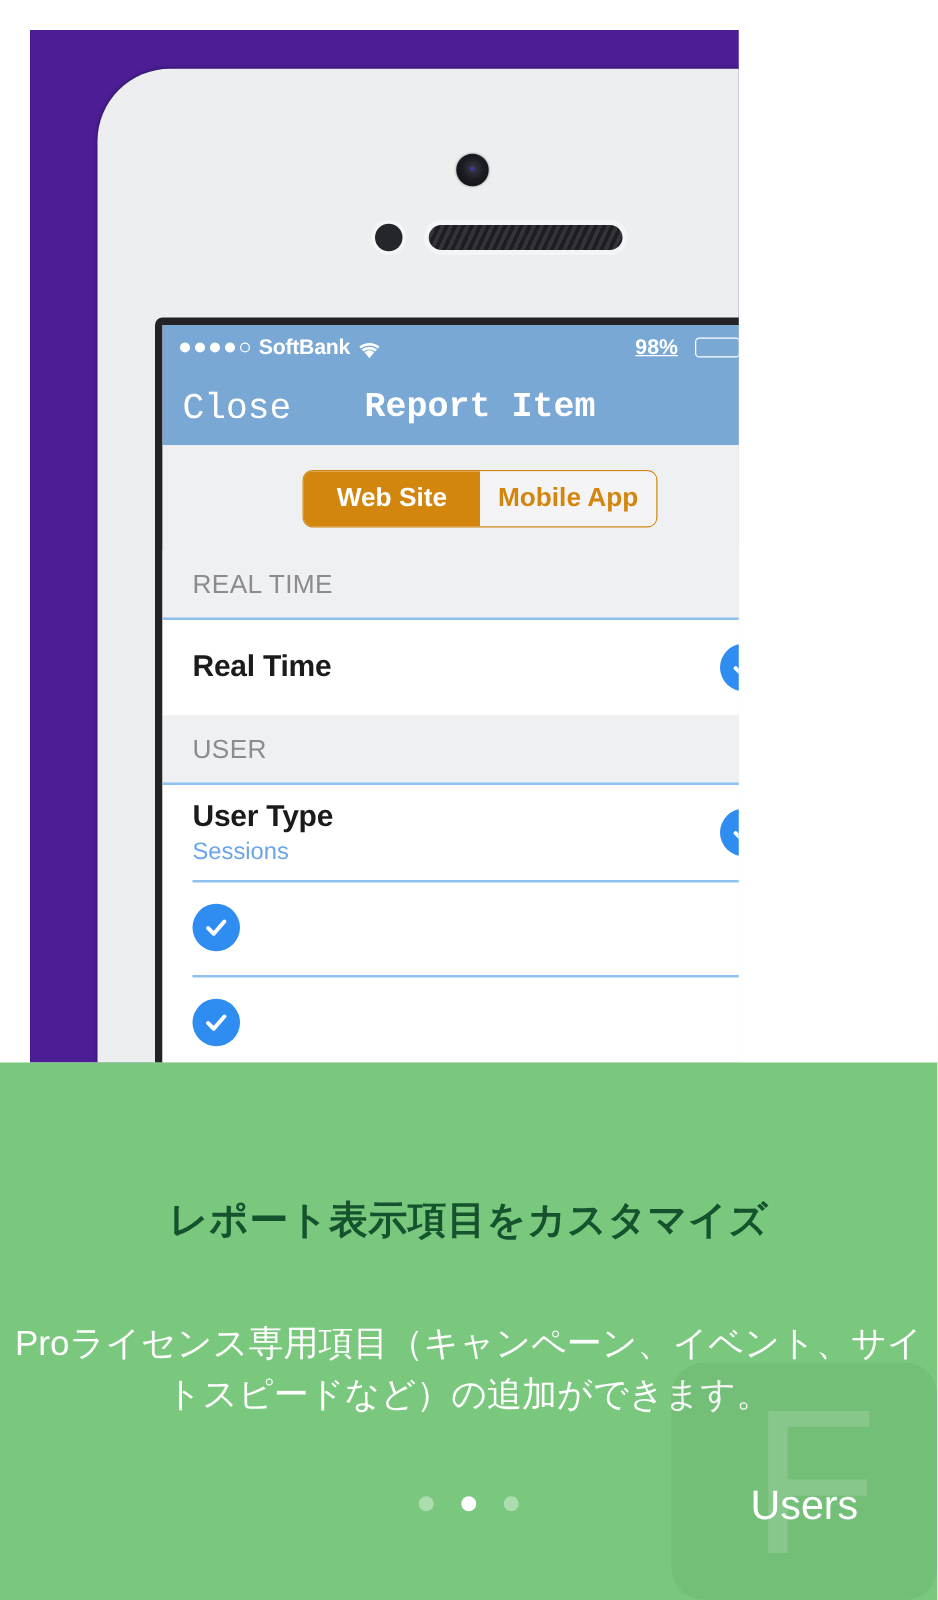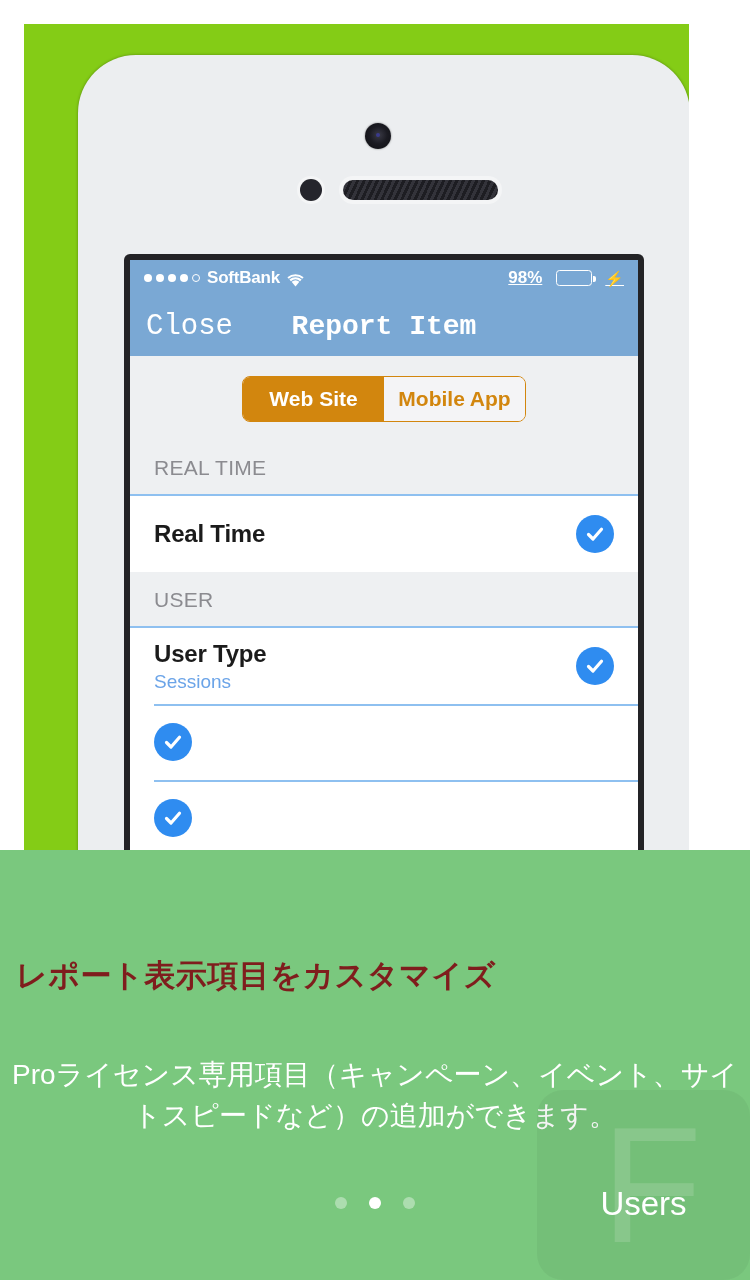--- a/index.html
+++ b/index.html
@@ -7,22 +7,22 @@
     width:750px; height:1280px;
     background:#ffffff;
     font-family:"Liberation Sans", sans-serif;
     overflow:hidden;
   }
   #root { position:relative; width:750px; height:1280px; background:#ffffff; }
 
   
   .hero-blue {
     position:absolute; left:24px; top:24px;
-    width:665px; height:826px;
-    background:#84cc16;
+    width:567px; height:826px;
+    background:#4c1d95;
     overflow:hidden;
     padding-left:40px;
   }
 
   
   .phone-body {
     position:absolute; left:54px; top:31px;
     width:612px; height:900px;
     background:#eceef0;
     border-radius:58px 58px 0 0;
@@ -161,22 +161,22 @@
   .check svg { display:block; }
 
   
   .hero-green {
     position:absolute; left:0; top:850px;
     width:750px; height:430px;
     background:#7ac87e;
     overflow:hidden;
   }
   .g-title {
-    position:absolute; left:16px; right:0; top:105px;
-    color:#7f1d1d;
+    position:absolute; left:0; right:0; top:105px;
+    text-align:center; color:#14532d;
     font-size:31px; font-weight:bold; letter-spacing:0.5px;
   }
   .g-desc {
     position:absolute; left:10px; right:10px; top:205px;
     text-align:center; color:#ffffff;
     font-size:28px; line-height:1.45;
   }
   .watermark {
     position:absolute; right:48px; bottom:30px;
     font-size:165px; line-height:0.78; font-weight:400;

